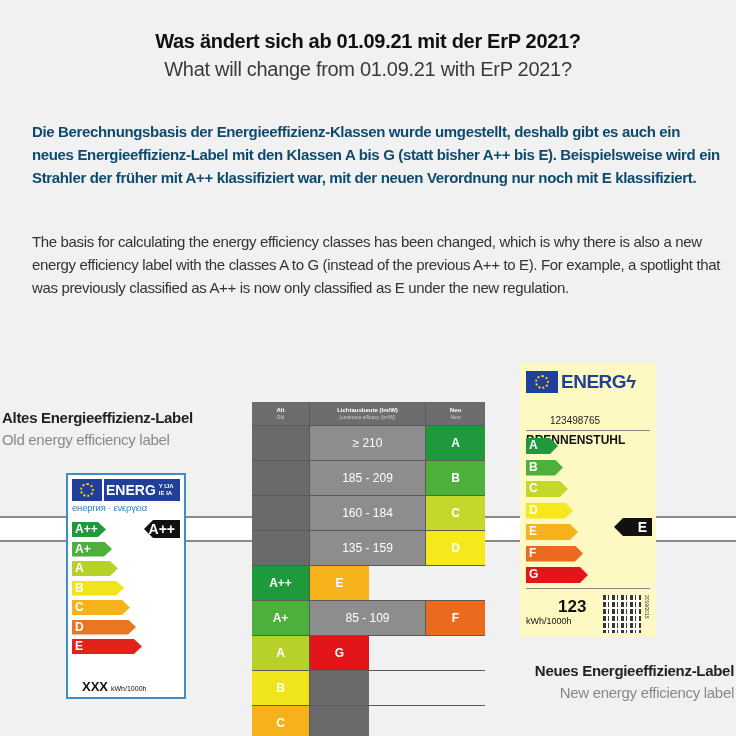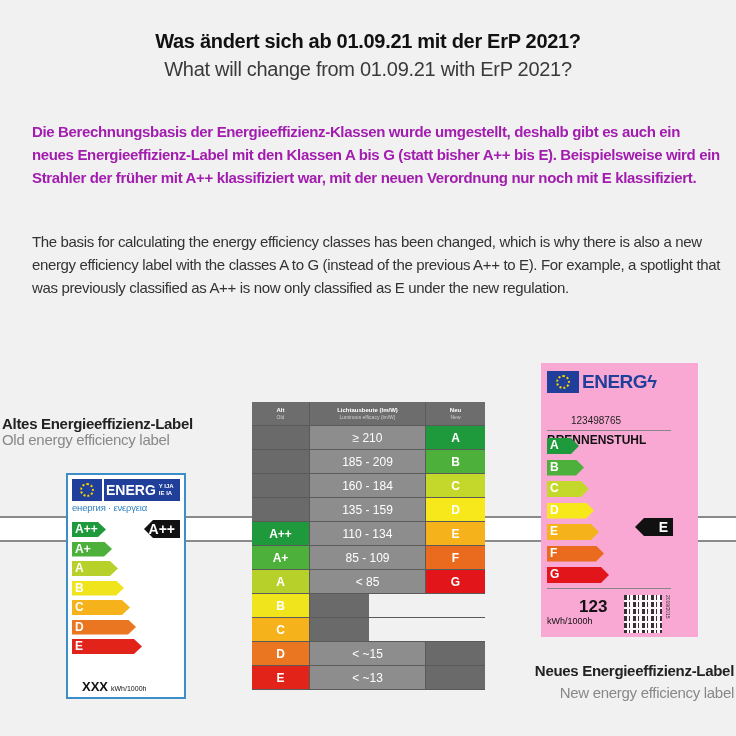--- a/index.html
+++ b/index.html
@@ -1,57 +1,57 @@
 <!DOCTYPE html>
 <html><head>
 <meta charset="utf-8">
 <style>
   * { box-sizing: border-box; margin: 0; padding: 0; }
   html, body { width: 736px; height: 736px; overflow: hidden; }
   body { background: #f1f1f1; font-family: "Liberation Sans", sans-serif; position: relative; color: #111; }
   .title-de { position: absolute; top: 30px; left: 0; width: 736px; text-align: center; font-size: 20px; font-weight: bold; color: #111; letter-spacing: -0.3px; }
   .title-en { position: absolute; top: 58px; left: 0; width: 736px; text-align: center; font-size: 20px; color: #3a3a3a; letter-spacing: -0.3px; }
-  .para-de { position: absolute; top: 120px; left: 32px; width: 690px; font-size: 15px; font-weight: bold; line-height: 23px; color: #a21caf; letter-spacing: -0.35px; }
+  .para-de { position: absolute; top: 120px; left: 32px; width: 690px; font-size: 15px; font-weight: bold; line-height: 23px; color: #0c4a6e; letter-spacing: -0.35px; }
   .para-en { position: absolute; top: 230px; left: 32px; width: 690px; font-size: 15px; line-height: 23px; color: #333; letter-spacing: -0.35px; }
 
   .hline { position: absolute; left: 0; width: 736px; height: 2px; background: #8a8a8a; }
   .band { position: absolute; left: 0; width: 736px; height: 22px; top: 518px; background: #fff; }
 
-  .old-cap-de { position: absolute; top: 409px; left: 2px; font-size: 15px; font-weight: bold; color: #222; letter-spacing: -0.3px; margin-top: 6px; }
+  .old-cap-de { position: absolute; top: 409px; left: 2px; font-size: 15px; font-weight: bold; color: #222; letter-spacing: -0.3px; }
   .old-cap-en { position: absolute; top: 431px; left: 2px; font-size: 15px; color: #888; letter-spacing: -0.3px; }
   .new-cap-de { position: absolute; top: 662px; right: 2px; font-size: 15px; font-weight: bold; color: #222; letter-spacing: -0.3px; text-align: right; }
   .new-cap-en { position: absolute; top: 684px; right: 2px; font-size: 15px; color: #888; letter-spacing: -0.3px; text-align: right; }
 
   
   .old-label { position: absolute; left: 66px; top: 473px; width: 120px; height: 226px; border: 2px solid #3b8ec7; background: #fff; }
   .old-head { position: absolute; left: 4px; top: 4px; width: 108px; height: 22px; display: flex; }
   .eu-flag { background: #1f3f9a; display: flex; align-items: center; justify-content: center; }
   .eu-stars { width: 14px; height: 14px; border-radius: 50%; border: 2px dotted #f6d200; }
   .old-head .eu-flag { width: 30px; height: 22px; }
   .old-head .energ { flex: 1; background: #1f3f9a; color: #fff; font-weight: bold; font-size: 14px; display: flex; align-items: center; padding-left: 2px; border-left: 2px solid #fff; }
   .old-head .energ small { font-size: 6px; line-height: 7px; margin-left: 3px; }
   .old-sub { position: absolute; left: 4px; top: 27px; width: 108px; font-size: 9.5px; color: #2f7fbf; letter-spacing: -0.2px; }
   .arrow { position: absolute; height: 15px; color: #fff; font-weight: bold; font-size: 12px; line-height: 15px; padding-left: 3px; clip-path: polygon(0 0, calc(100% - 8px) 0, 100% 50%, calc(100% - 8px) 100%, 0 100%); }
   .arrow-left { position: absolute; height: 18px; background: #111; color: #fff; font-weight: bold; font-size: 14px; line-height: 18px; text-align: right; padding-right: 5px; clip-path: polygon(9px 0, 100% 0, 100% 100%, 9px 100%, 0 50%); }
   .old-kwh { position: absolute; left: 14px; bottom: 3px; font-size: 13px; font-weight: bold; color: #111; }
   .old-kwh span { font-size: 7px; font-weight: normal; margin-left: 3px; }
 
   
   .table { position: absolute; left: 252px; top: 402px; width: 233px; }
-  .trow { display: flex; height: 24px; border-bottom: 1px solid #5a5a5a; }
+  .trow { display: flex; height: 35px; border-bottom: 1px solid #5a5a5a; }
   .trow.head { height: 24px; background: #6d6d6d; }
   .c1 { width: 58px; display: flex; align-items: center; justify-content: center; color: #fff; font-size: 12px; font-weight: bold; border-right: 1px solid #5a5a5a; }
   .c2 { width: 116px; display: flex; align-items: center; justify-content: center; color: #fff; font-size: 12px; background: #8d8d8d; border-right: 1px solid #5a5a5a; }
   .c3 { width: 59px; display: flex; align-items: center; justify-content: center; color: #fff; font-size: 12px; font-weight: bold; }
   .trow.head .c1, .trow.head .c2, .trow.head .c3 { background: #6d6d6d; flex-direction: column; font-size: 6px; line-height: 7px; font-weight: bold; }
   .trow.head small { font-weight: normal; color: #cfcfcf; font-size: 5px; }
   .empty-dark { background: #6a6a6a; }
 
   
-  .new-label { position: absolute; left: 541px; top: 363px; width: 157px; height: 274px; background: #f9a8d4; }
+  .new-label { position: absolute; left: 520px; top: 363px; width: 136px; height: 274px; background: #fef9c3; }
   .new-head { position: absolute; left: 6px; top: 8px; display: flex; height: 22px; }
   .new-head .eu-flag { width: 32px; height: 22px; }
   .new-head .energ { color: #1f3f9a; font-weight: bold; font-size: 19px; line-height: 22px; margin-left: 3px; letter-spacing: -0.5px; }
   .brand { position: absolute; left: 6px; top: 38px; font-size: 12px; font-weight: bold; color: #111; margin-top: 32px; }
   .model { position: absolute; left: 6px; top: 52px; font-size: 10px; color: #222; margin-left: 24px; }
   .sep { position: absolute; left: 6px; width: 124px; height: 1px; background: #888; }
   .new-kwh { position: absolute; left: 6px; top: 236px; font-size: 17px; font-weight: bold; color: #111; line-height: 16px; margin-left: 32px; }
   .new-kwh-unit { position: absolute; left: 6px; top: 253px; font-size: 9px; color: #111; }
   .qr { position: absolute; left: 83px; top: 232px; width: 38px; height: 38px;
         background:
@@ -132,31 +132,29 @@
         <div class="c2">160 - 184</div>
         <div class="c3" style="background: rgb(195, 216, 42);">C</div>
       </div>
       <div class="trow">
         <div class="c1 empty-dark"></div>
         <div class="c2">135 - 159</div>
         <div class="c3" style="background: rgb(246, 232, 26);">D</div>
       </div>
       <div class="trow">
         <div class="c1" style="background: rgb(30, 154, 60);">A++</div>
-        <div class="c2">110 - 134</div>
         <div class="c3" style="background: rgb(246, 178, 26);">E</div>
       </div>
       <div class="trow">
         <div class="c1" style="background: rgb(77, 176, 58);">A+</div>
         <div class="c2">85 - 109</div>
         <div class="c3" style="background: rgb(234, 107, 30);">F</div>
       </div>
       <div class="trow">
         <div class="c1" style="background: rgb(183, 209, 42);">A</div>
-        <div class="c2">&lt; 85</div>
         <div class="c3" style="background: rgb(226, 22, 26);">G</div>
       </div>
       <div class="trow">
         <div class="c1" style="background: rgb(240, 229, 28);">B</div>
         <div class="c3 empty-dark"></div>
       </div>
       <div class="trow">
         <div class="c1" style="background: rgb(246, 178, 26);">C</div>
         <div class="c3 empty-dark"></div>
       </div>

